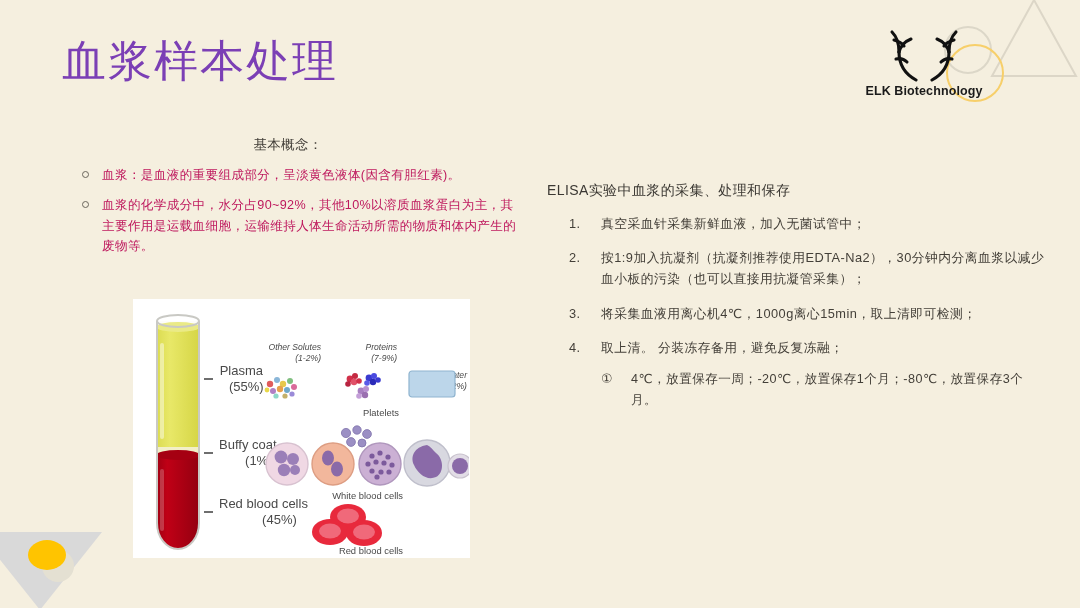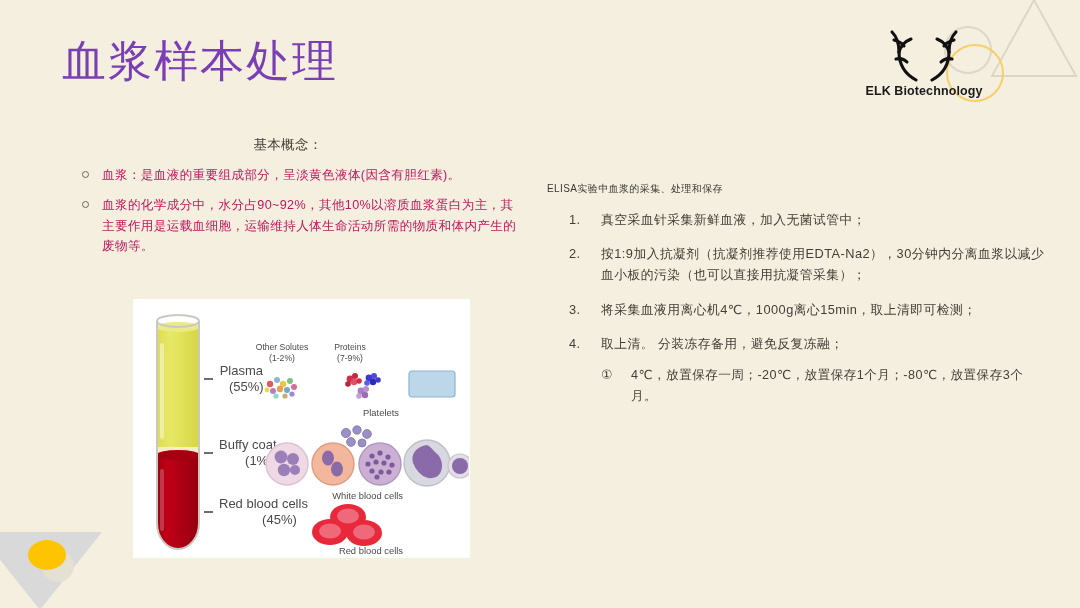--- a/index.html
+++ b/index.html
@@ -131,32 +131,32 @@
   
   .tube-wrap { position: absolute; left: 18px; top: 8px; width: 54px; height: 244px; }
 
   .fig-label {
     position: absolute;
     font-family: "Liberation Sans", sans-serif;
     color: #4a4a4a;
     white-space: nowrap;
   }
   .fig-label.big { font-size: 13px; line-height: 1.25; text-align: center; }
-  .fig-label.small { font-size: 8.6px; line-height: 1.3; text-align: center; }
+  .fig-label.small { font-size: 8.6px; line-height: 1.3; text-align: right; font-style: italic; }
   .fig-label.mid { font-size: 9.4px; line-height: 1.3; text-align: right; }
 
   
   .right-col {
     position: absolute;
     left: 547px; top: 182px;
     width: 500px;
     color: #403c35;
   }
   .right-head {
-    font-size: 10px;
+    font-size: 14px;
     letter-spacing: .4px;
     color: #3b3833;
     margin-bottom: 13px;
   }
   ol.steps {
     list-style: none;
     margin: 0; padding: 0;
   }
   ol.steps > li {
     position: relative;
@@ -308,21 +308,21 @@
             <circle cx="20" cy="17" r="3.2" fill="#e8a04a"></circle>
           <circle cx="27" cy="18" r="3" fill="#6fa8c8"></circle>
             <circle cx="34" cy="15" r="3" fill="#d96a9a"></circle>
           <circle cx="16" cy="24" r="2.6" fill="#8ed8c8"></circle>
             <circle cx="25" cy="24" r="2.6" fill="#c4b06a"></circle>
           <circle cx="32" cy="22" r="2.6" fill="#9a8ad8"></circle>
             <circle cx="7" cy="18" r="2.4" fill="#e8d84a"></circle>
         </g>
       </svg>
 
-      <div class="fig-label small" style="left:184px; top:43px; width:66px;">
+      <div class="fig-label small" style="left:198px; top:43px; width:66px;">
         <span>Proteins</span><br>
         <span>(7-9%)</span>
       </div>
       <svg style="position:absolute;left:206px;top:70px;width:46px;height:34px" viewBox="0 0 46 34">
         <g>
           <circle cx="11" cy="10" r="3.4" fill="#d1304a"></circle>
             <circle cx="16" cy="7" r="3" fill="#c42a42"></circle>
           <circle cx="15" cy="13" r="3.2" fill="#e05068"></circle>
             <circle cx="9" cy="15" r="2.8" fill="#b82440"></circle>
           <circle cx="20" cy="12" r="2.8" fill="#d1304a"></circle>

